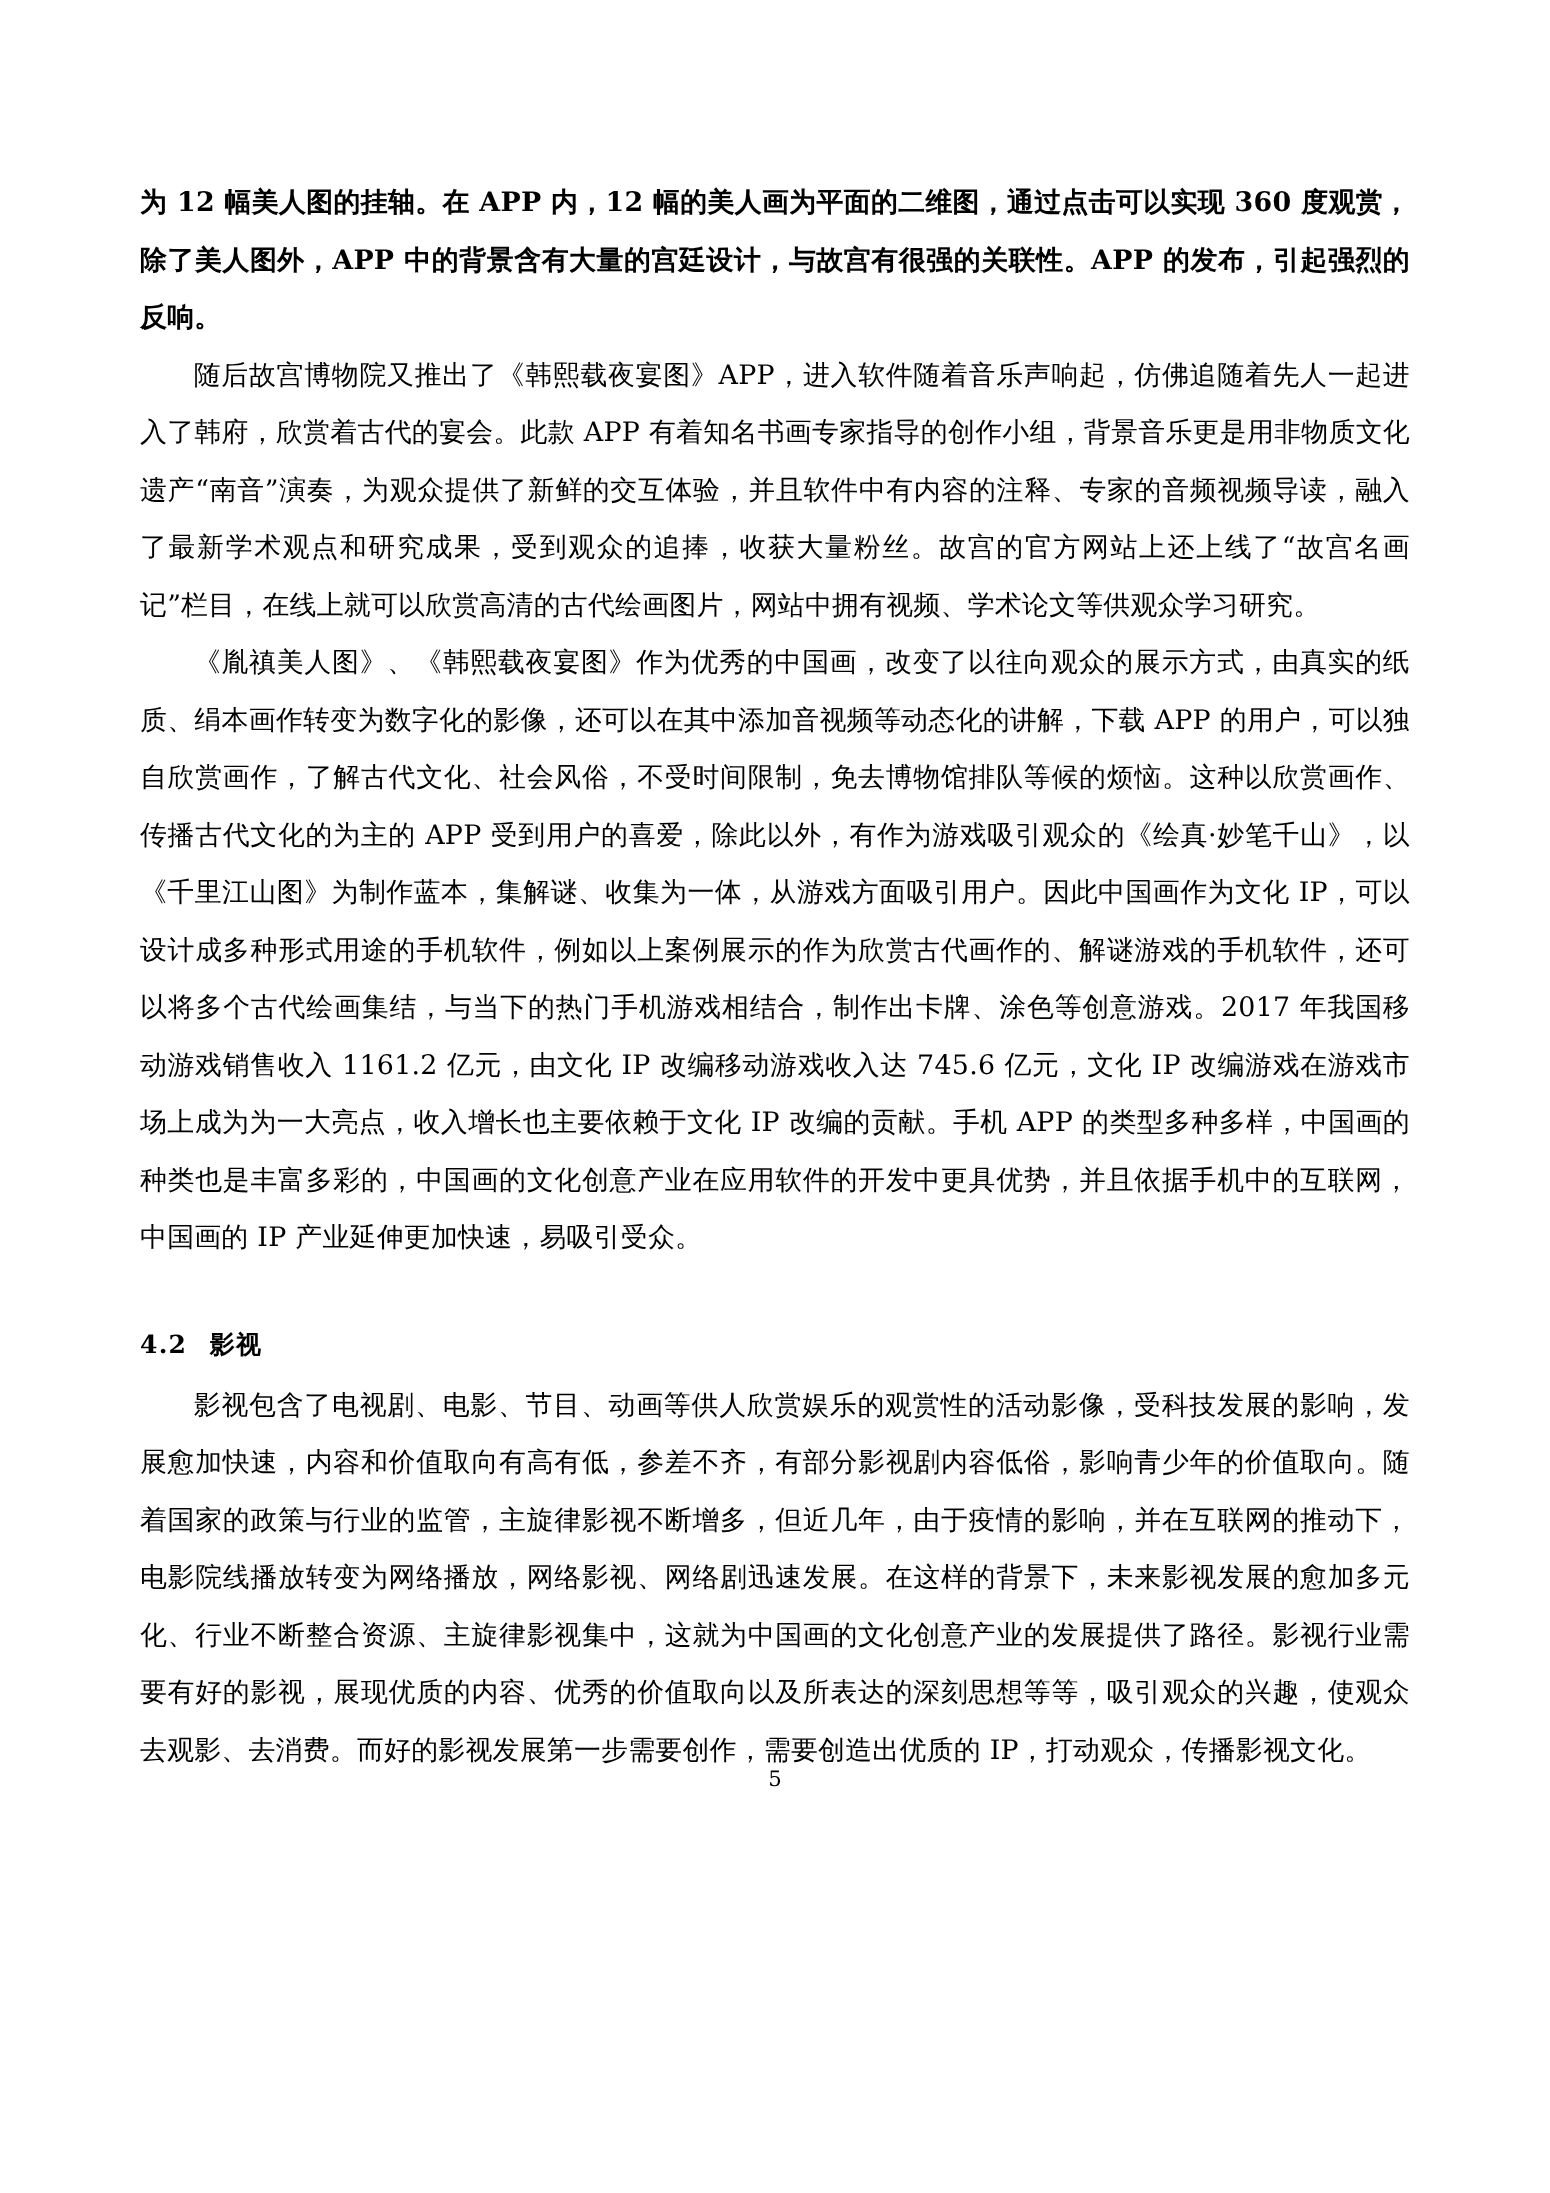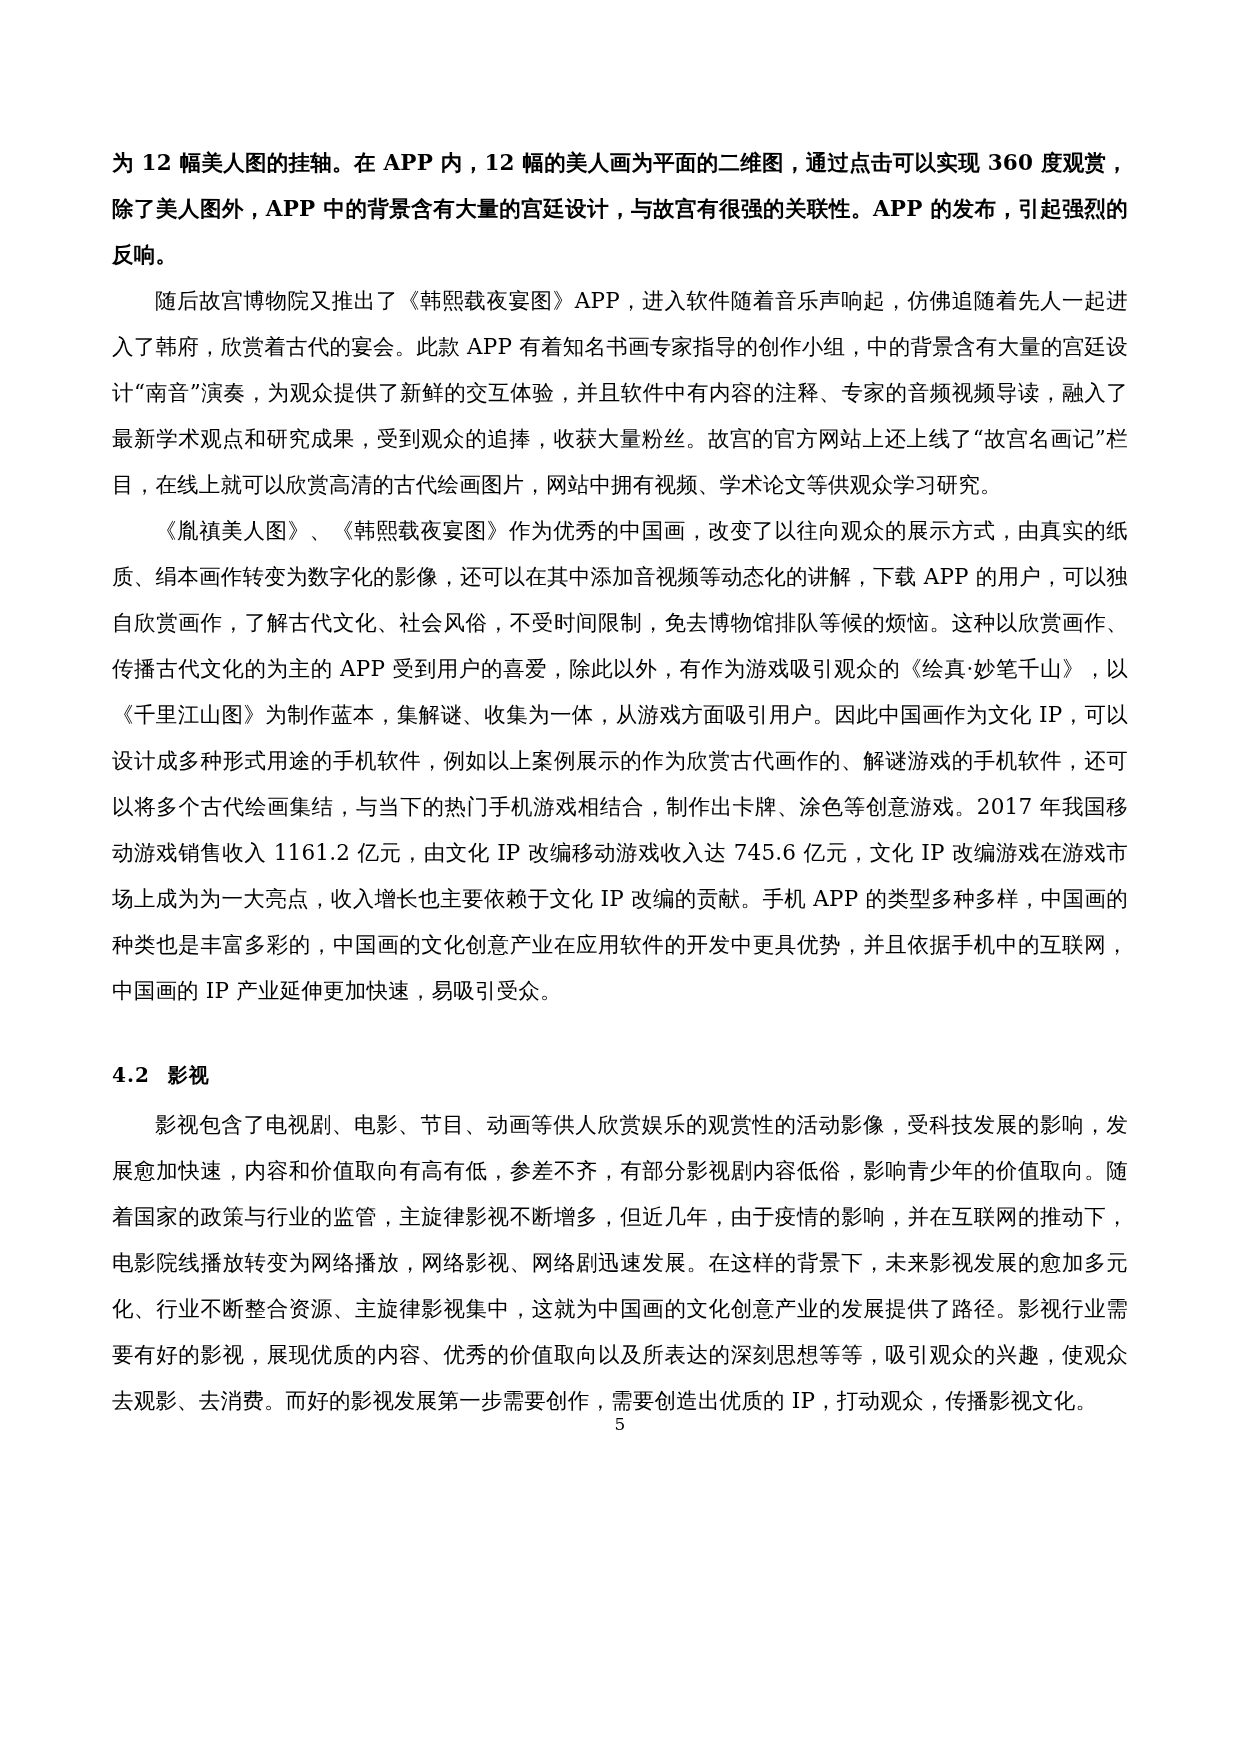--- a/index.html
+++ b/index.html
@@ -59,21 +59,21 @@
 </style>
 </head>
 <body>
 
 <div class="page">
 
   <div class="body-text">
 
     <p class="para bold">为 12 幅美人图的挂轴。在 APP 内，12 幅的美人画为平面的二维图，通过点击可以实现 360 度观赏，除了美人图外，APP 中的背景含有大量的宫廷设计，与故宫有很强的关联性。APP 的发布，引起强烈的反响。</p>
 
-    <p class="para indent">随后故宫博物院又推出了《韩熙载夜宴图》APP，进入软件随着音乐声响起，仿佛追随着先人一起进入了韩府，欣赏着古代的宴会。此款 APP 有着知名书画专家指导的创作小组，中的背景含有大量的宫廷设计“南音”演奏，为观众提供了新鲜的交互体验，并且软件中有内容的注释、专家的音频视频导读，融入了最新学术观点和研究成果，受到观众的追捧，收获大量粉丝。故宫的官方网站上还上线了“故宫名画记”栏目，在线上就可以欣赏高清的古代绘画图片，网站中拥有视频、学术论文等供观众学习研究。</p>
+    <p class="para indent">随后故宫博物院又推出了《韩熙载夜宴图》APP，进入软件随着音乐声响起，仿佛追随着先人一起进入了韩府，欣赏着古代的宴会。此款 APP 有着知名书画专家指导的创作小组，背景音乐更是用非物质文化遗产“南音”演奏，为观众提供了新鲜的交互体验，并且软件中有内容的注释、专家的音频视频导读，融入了最新学术观点和研究成果，受到观众的追捧，收获大量粉丝。故宫的官方网站上还上线了“故宫名画记”栏目，在线上就可以欣赏高清的古代绘画图片，网站中拥有视频、学术论文等供观众学习研究。</p>
 
     <p class="para indent">《胤禛美人图》、《韩熙载夜宴图》作为优秀的中国画，改变了以往向观众的展示方式，由真实的纸质、绢本画作转变为数字化的影像，还可以在其中添加音视频等动态化的讲解，下载 APP 的用户，可以独自欣赏画作，了解古代文化、社会风俗，不受时间限制，免去博物馆排队等候的烦恼。这种以欣赏画作、传播古代文化的为主的 APP 受到用户的喜爱，除此以外，有作为游戏吸引观众的《绘真·妙笔千山》，以《千里江山图》为制作蓝本，集解谜、收集为一体，从游戏方面吸引用户。因此中国画作为文化 IP，可以设计成多种形式用途的手机软件，例如以上案例展示的作为欣赏古代画作的、解谜游戏的手机软件，还可以将多个古代绘画集结，与当下的热门手机游戏相结合，制作出卡牌、涂色等创意游戏。2017 年我国移动游戏销售收入 1161.2 亿元，由文化 IP 改编移动游戏收入达 745.6 亿元，文化 IP 改编游戏在游戏市场上成为为一大亮点，收入增长也主要依赖于文化 IP 改编的贡献。手机 APP 的类型多种多样，中国画的种类也是丰富多彩的，中国画的文化创意产业在应用软件的开发中更具优势，并且依据手机中的互联网，中国画的 IP 产业延伸更加快速，易吸引受众。</p>
 
     <h2 class="section-heading">
       <span class="num">4.2</span><span>影视</span>
     </h2>
 
     <p class="para indent">影视包含了电视剧、电影、节目、动画等供人欣赏娱乐的观赏性的活动影像，受科技发展的影响，发展愈加快速，内容和价值取向有高有低，参差不齐，有部分影视剧内容低俗，影响青少年的价值取向。随着国家的政策与行业的监管，主旋律影视不断增多，但近几年，由于疫情的影响，并在互联网的推动下，电影院线播放转变为网络播放，网络影视、网络剧迅速发展。在这样的背景下，未来影视发展的愈加多元化、行业不断整合资源、主旋律影视集中，这就为中国画的文化创意产业的发展提供了路径。影视行业需要有好的影视，展现优质的内容、优秀的价值取向以及所表达的深刻思想等等，吸引观众的兴趣，使观众去观影、去消费。而好的影视发展第一步需要创作，需要创造出优质的 IP，打动观众，传播影视文化。</p>
 
   </div>

